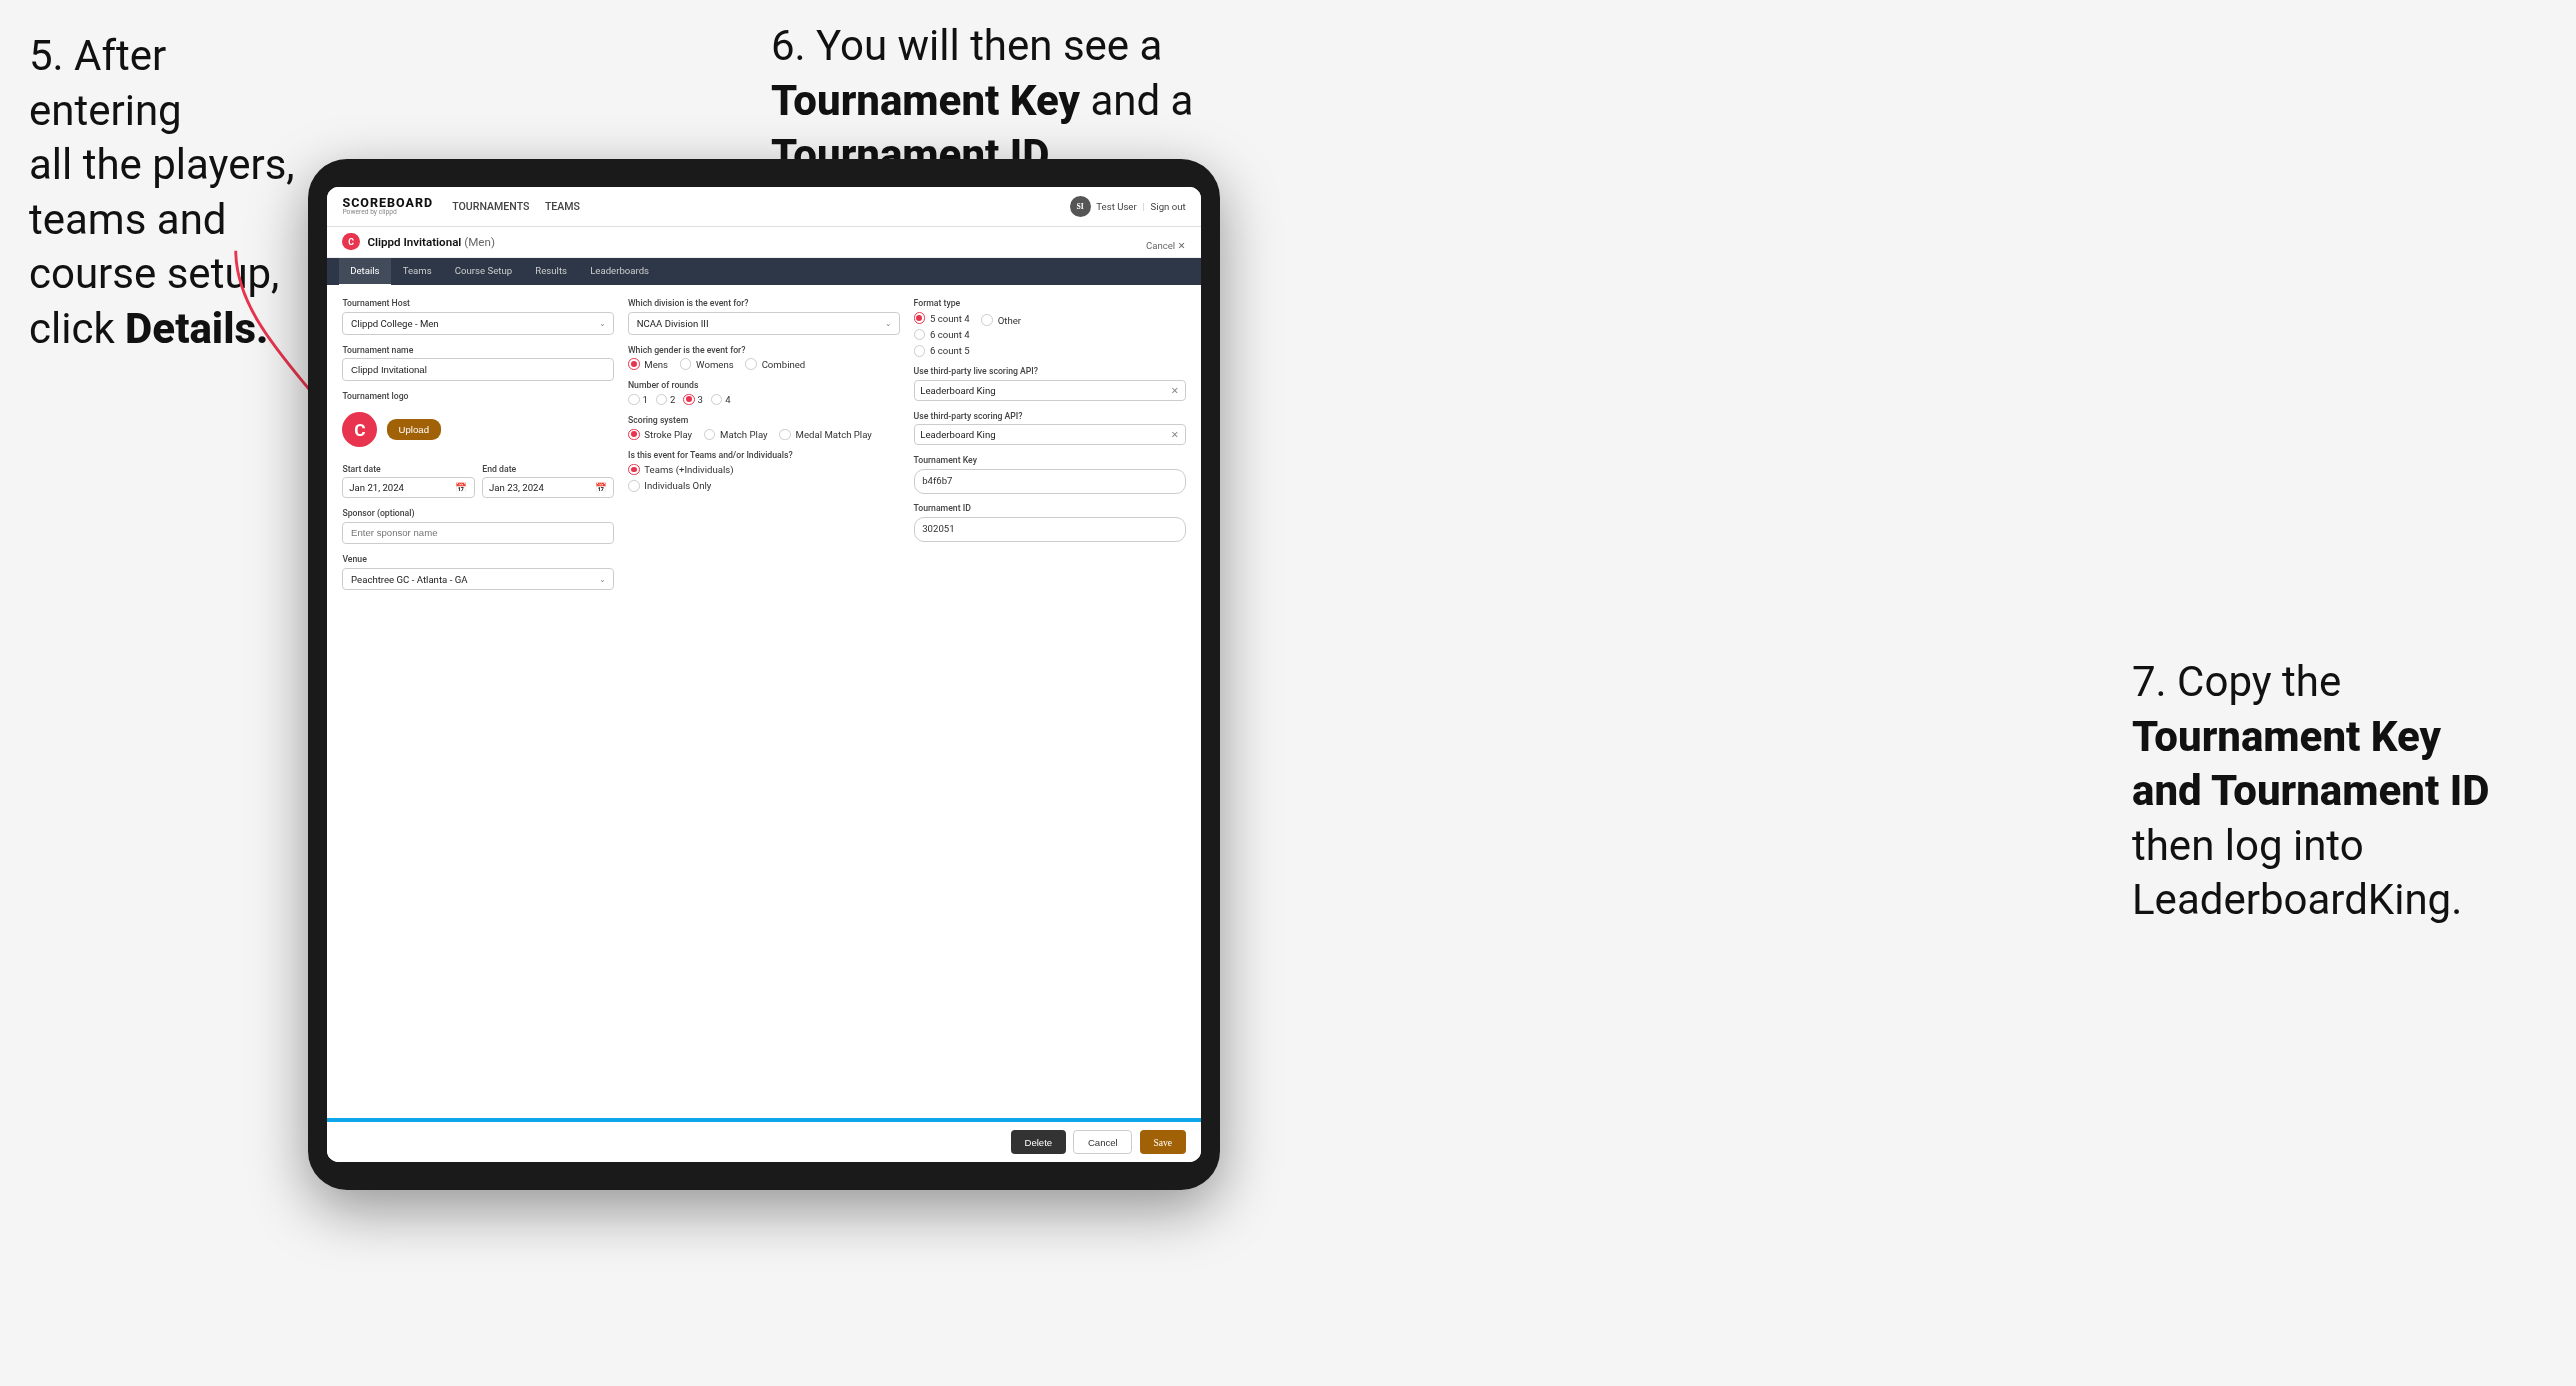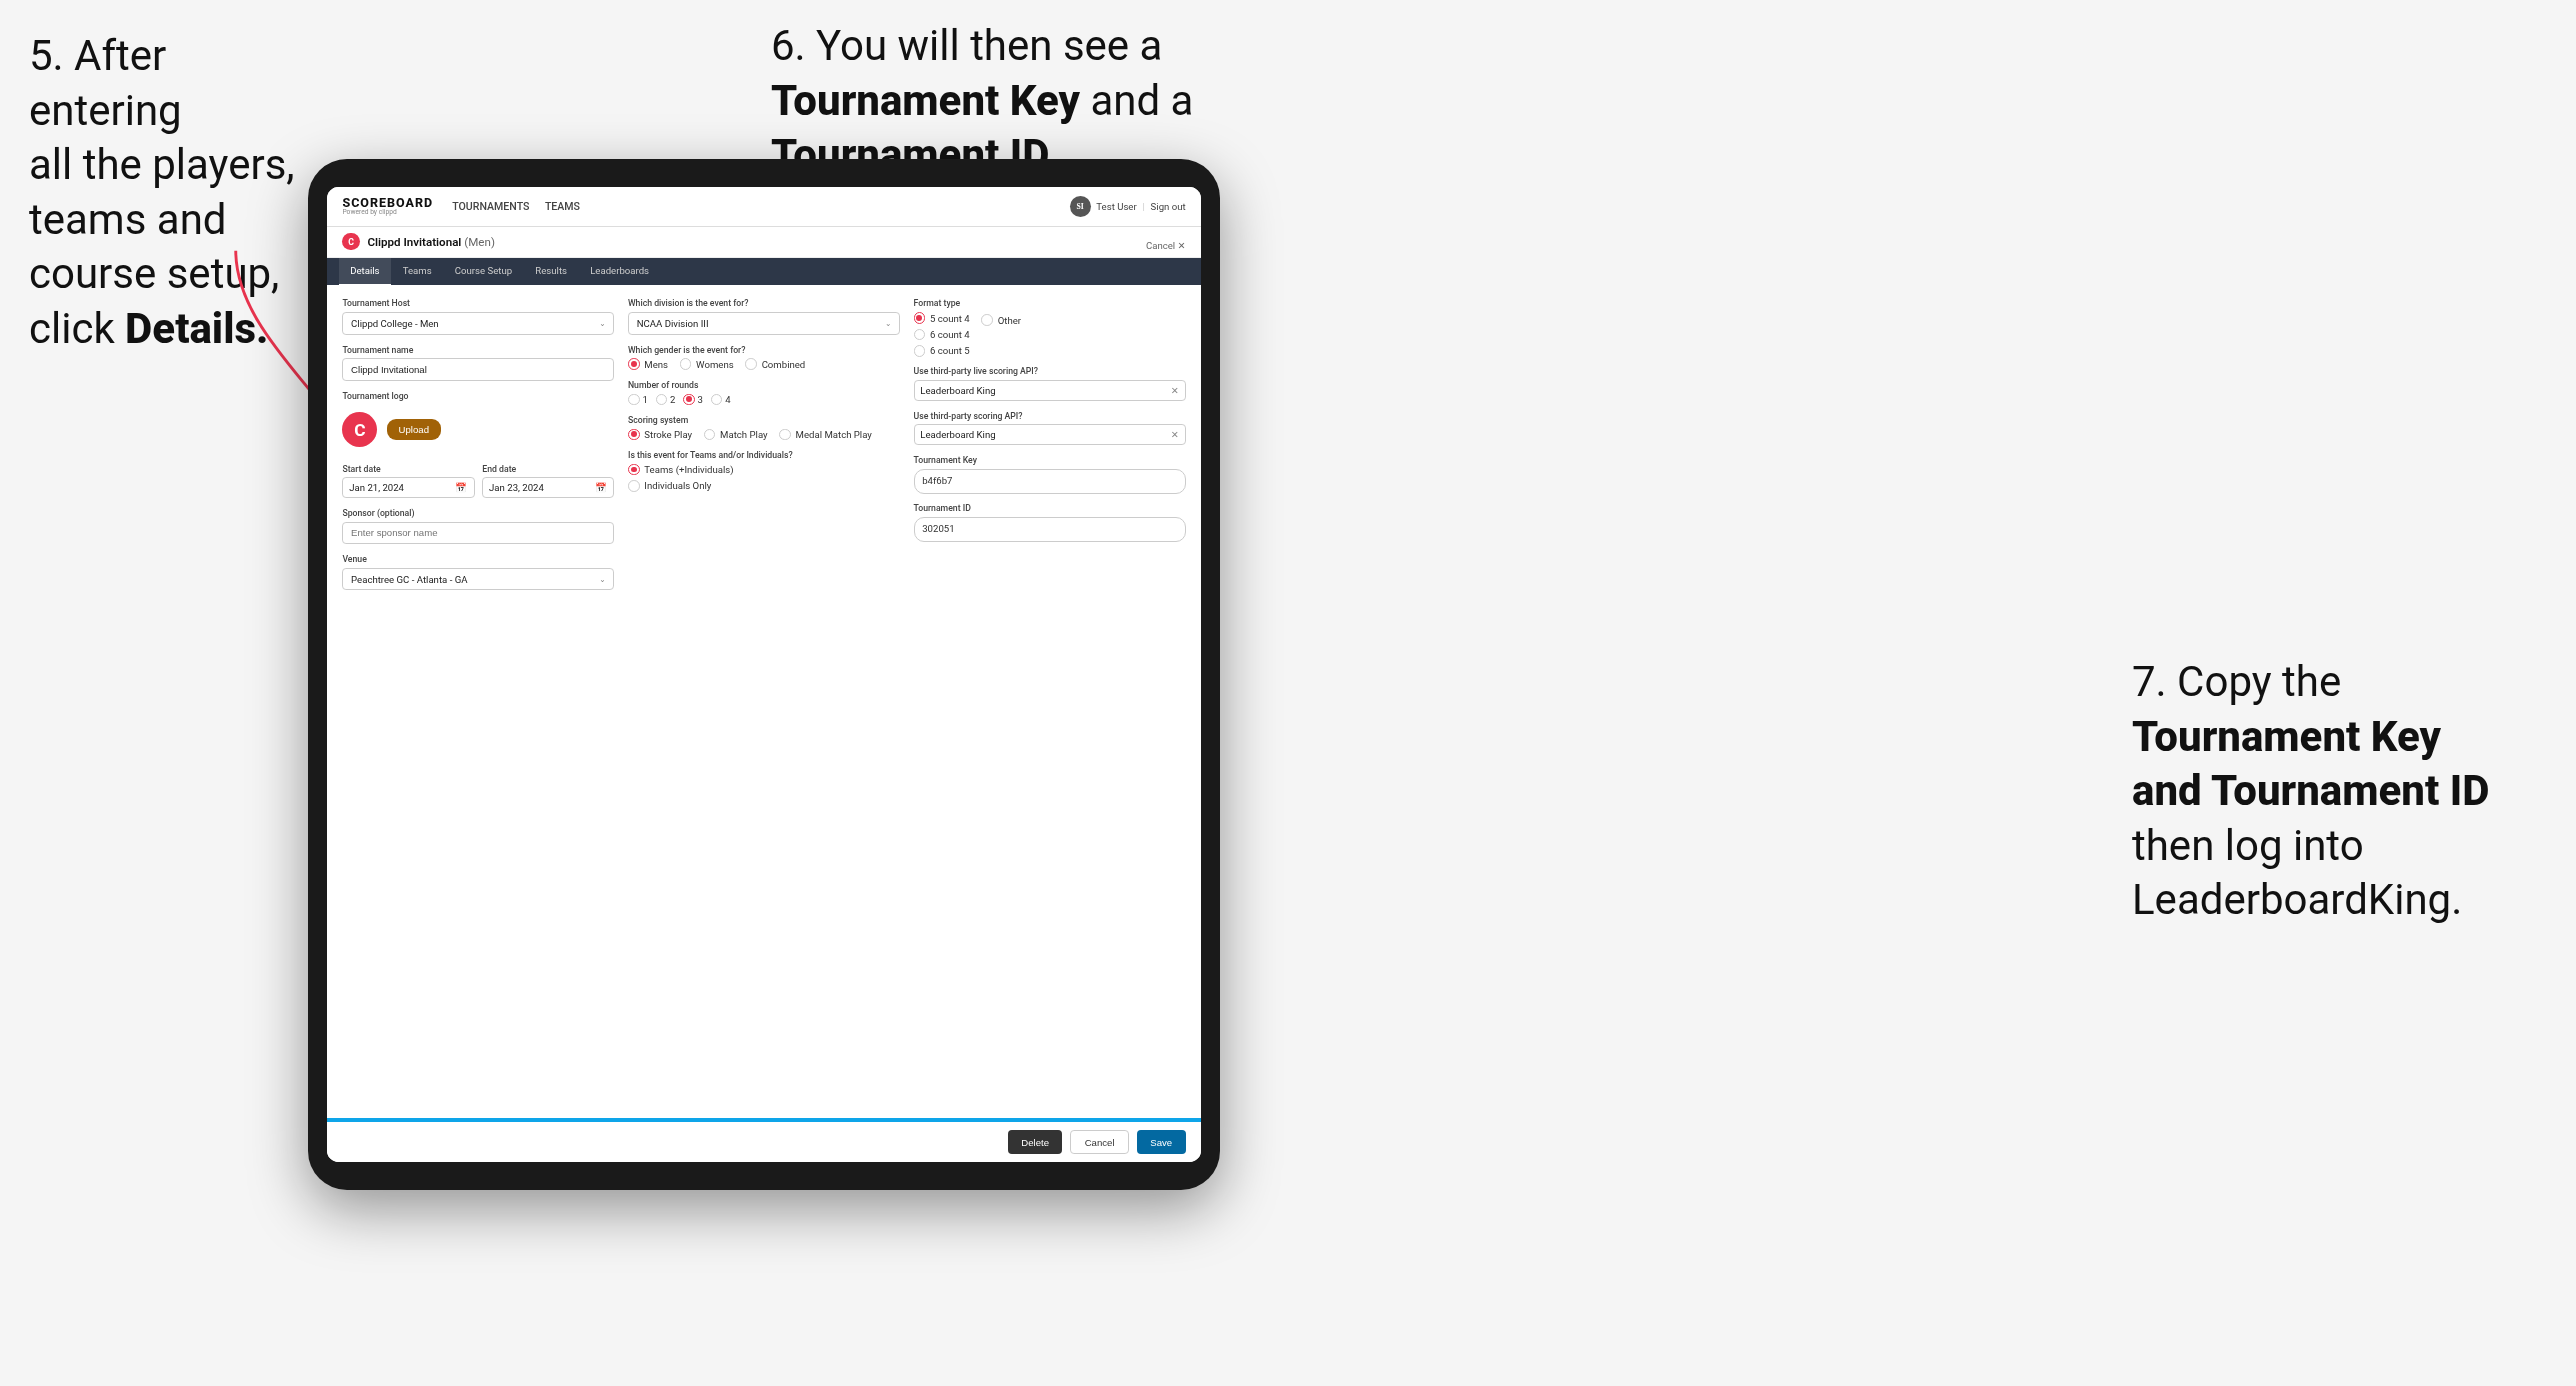--- a/index.html
+++ b/index.html
@@ -425,27 +425,28 @@
       background: #fff;
       color: #333;
       border: 1px solid #ccc;
       border-radius: 3.9px;
       padding: 5.8px 13.5px;
       font-size: 9.6px;
       cursor: pointer;
     }
 
     .btn-save {
-      background: #0369a1;
+      background: #a16207;
       color: #fff;
       border: none;
       border-radius: 3.9px;
       padding: 5.8px 13.5px;
       font-size: 9.6px;
       cursor: pointer;
+      font-family: Liberation Serif, serif;
     }
 
     
     .arrow-annotation-left {
       position: absolute;
       left: 226px;
       top: 241px;
     }
 
     .arrow-annotation-top {

